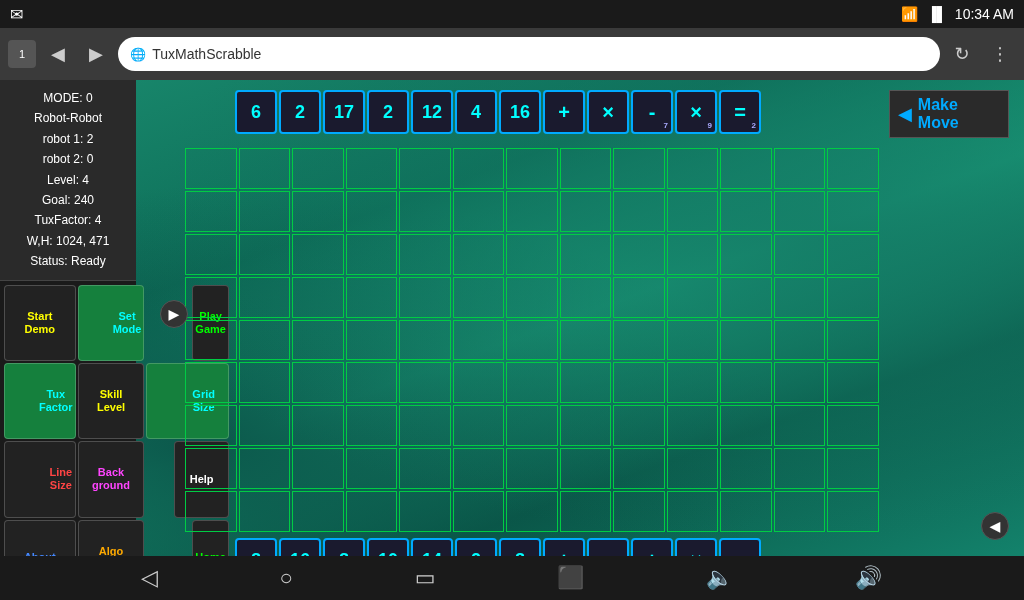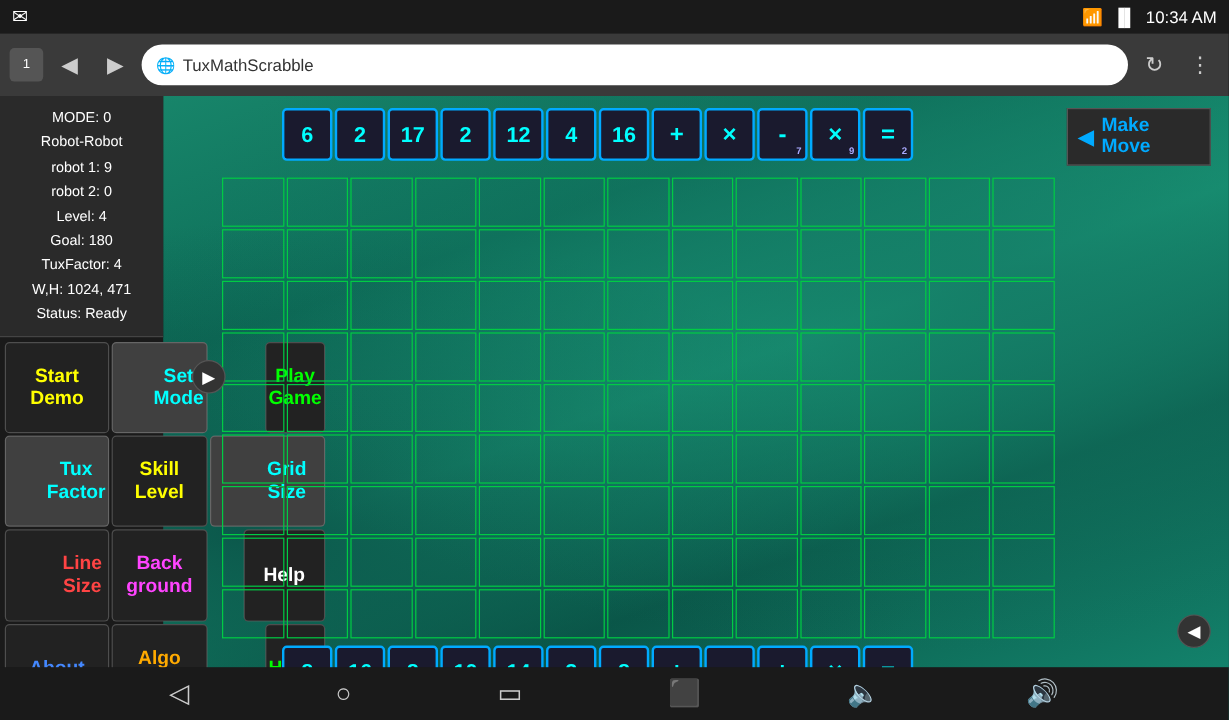--- a/index.html
+++ b/index.html
@@ -75,27 +75,27 @@
       border: 1px solid #555;
     }
 
     #button-grid {
       display: grid; grid-template-columns: 1fr 1fr 1fr;
       gap: 2px; padding: 4px; flex: 1;
     }
 
     .btn-cell {
       display: flex; align-items: center; justify-content: center;
-      text-align: center; padding: 4px 2px; font-size: 16px; font-weight: bold;
+      text-align: center; padding: 4px 2px; font-size: 11px; font-weight: bold;
       border-radius: 4px; cursor: pointer; line-height: 1.2;
       border: 1px solid rgba(255,255,255,0.2); min-height: 44px;
     }
 
     .btn-yellow { color: #ffff00; background: #222; }
-    .btn-cyan { color: #00ffff; background: #404040; padding-left: 34px; }
+    .btn-cyan { color: #00ffff; background: #15803d; padding-left: 34px; }
     .btn-green { color: #00ff00; background: #222; margin-left: 46px; }
     .btn-red { color: #ff4444; background: #222; padding-left: 44px; }
     .btn-magenta { color: #ff44ff; background: #222; }
     .btn-white { color: #ffffff; background: #222; margin-left: 28px; }
     .btn-blue { color: #4488ff; background: #222; }
     .btn-orange { color: #ffaa00; background: #222; }
 
     
     #game-area {
       position: absolute; top: 10px; left: 185px; right: 15px; bottom: 10px;
@@ -202,24 +202,24 @@
   <button id="menu-btn">⋮</button>
 </div>
 
 <div id="main-content">
   <div id="bg-wave"></div>
 
   <div id="left-panel">
     <div id="info-panel">
       <div>MODE: 0</div>
       <div>Robot-Robot</div>
-      <div>robot 1: 9</div>
+      <div>robot 1: 2</div>
       <div>robot 2: 0</div>
       <div>Level: 4</div>
-      <div>Goal: 180</div>
+      <div>Goal: 240</div>
       <div>TuxFactor: 4</div>
       <div>W,H: 1024, 471</div>
       <div>Status: Ready</div>
     </div>
 
     <div id="button-grid">
       <div class="btn-cell btn-yellow">Start<br>Demo</div>
       <div class="btn-cell btn-cyan">Set<br>Mode</div>
       <div class="btn-cell btn-green">Play<br>Game</div>
 

